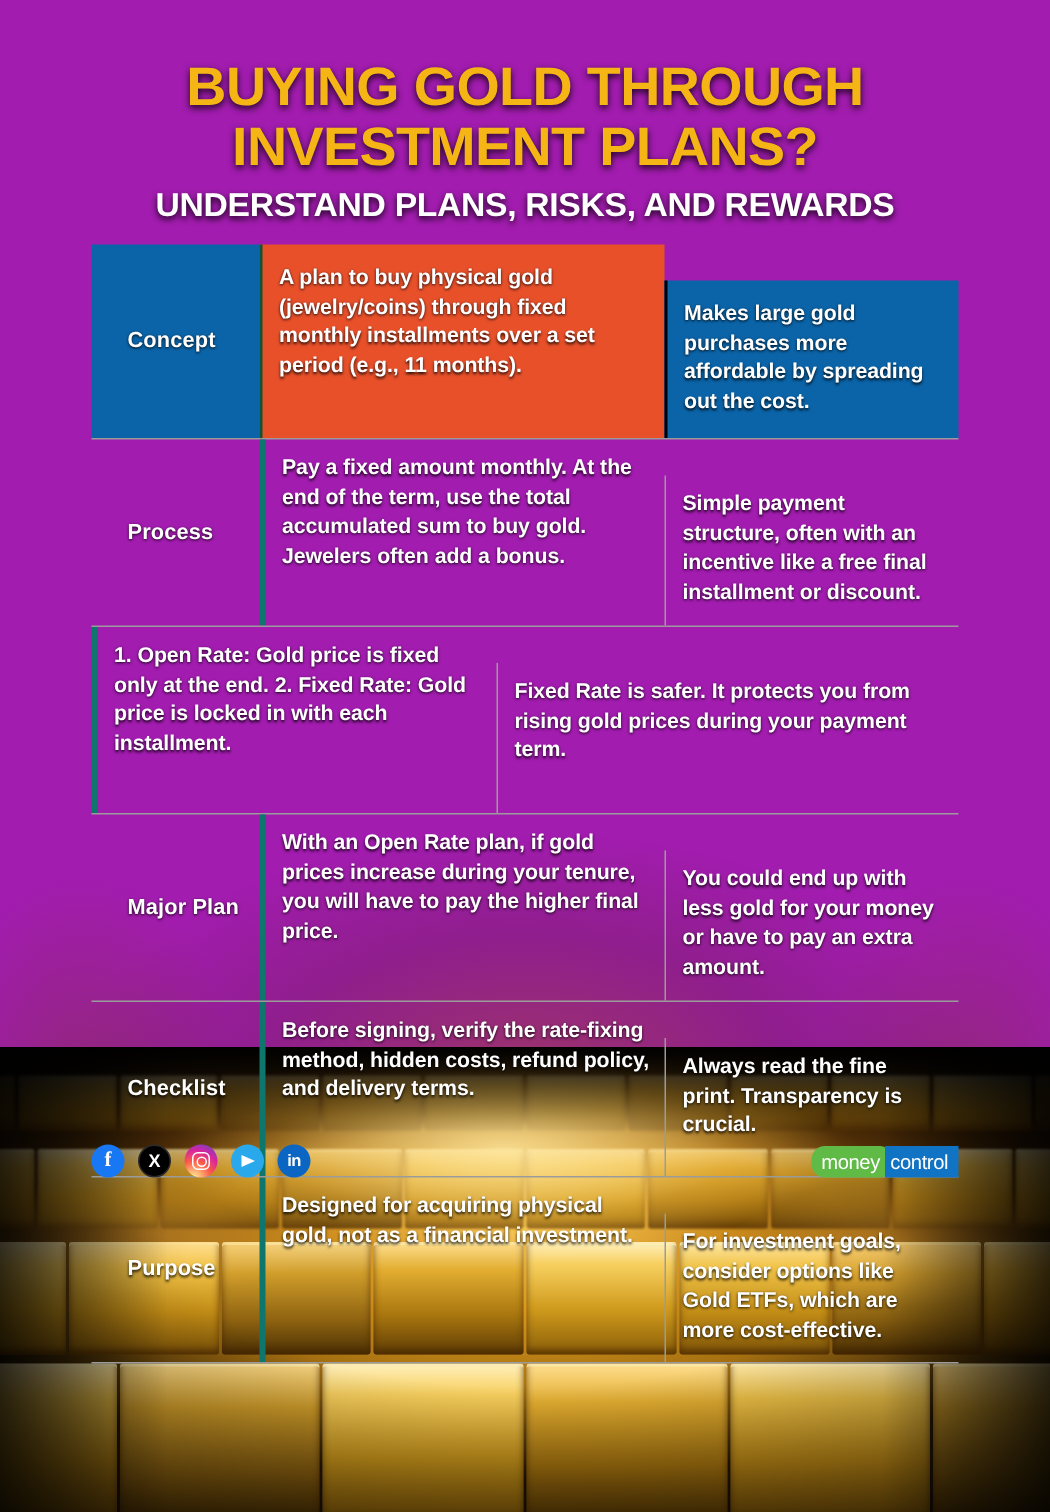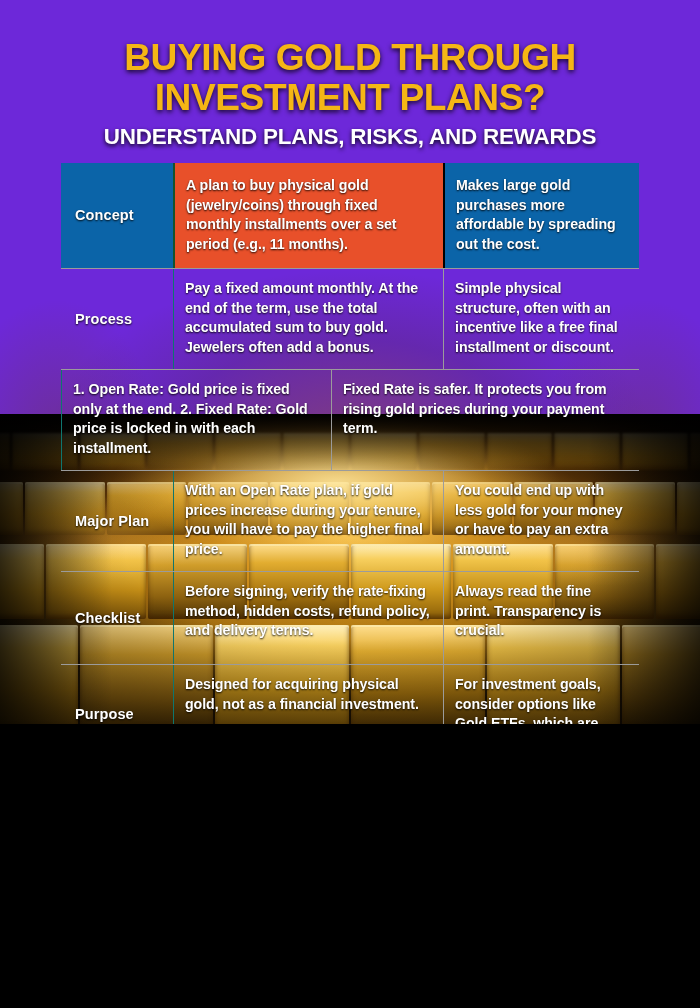--- a/index.html
+++ b/index.html
@@ -4,22 +4,22 @@
 <style>
   * { margin:0; padding:0; box-sizing:border-box; }
   html, body {
     width:700px; height:1008px;
     background:#000;
     font-family:"Liberation Sans", sans-serif;
     overflow:hidden;
   }
   .poster {
     position:relative;
-    width:700px; height:724px;
-    background:#6d28d9;
+    width:700px; height:1008px;
+    background:#a21caf;
     overflow:hidden;
   }
 
   
   .bg-photo {
     position:absolute;
     left:0; right:0; bottom:0;
     height:310px;
     overflow:hidden;
   }
@@ -98,40 +98,41 @@
     position:relative;
     padding:10px 9px 11px 11px;
     color:#ffffff;
   }
   .c-label {
     width:112px; flex:0 0 112px;
     display:flex; align-items:center;
     font-weight:700;
     font-size:14.5px;
     letter-spacing:0.1px;
-    padding-left:14px;
+    padding-left:24px;
     text-shadow:0 1px 2px rgba(0,0,0,0.9);
   }
   .c-mid {
     width:270px; flex:0 0 270px;
-    border-left:1px solid #0f766e;
+    border-left:4px solid #0f766e;
     font-weight:700;
     font-size:14.2px;
     line-height:19.5px;
     letter-spacing:-0.05px;
     text-shadow:0 1px 2px rgba(0,0,0,0.9);
   }
   .c-right {
     flex:1 1 auto;
     border-left:1px solid #9b9b9b;
     font-weight:700;
     font-size:14.2px;
     line-height:19.5px;
     letter-spacing:-0.05px;
     text-shadow:0 1px 2px rgba(0,0,0,0.9);
+    margin-top:24px;
   }
 
   
   .row.highlight { border-top:none; }
   .row.highlight .c-label { background:#0B64A8; border-left:none; }
   .row.highlight .c-mid { background:#E8502A; border-left:2px solid #14532d; }
   .row.highlight .c-right { background:#0B64A8; border-left:2px solid #000; }
   .row.highlight .cell { padding-top:13px; padding-bottom:14px; }
 
   .row.r-process .cell, .row.r-plan .cell, .row.r-risk .cell { min-height:100px; }
@@ -260,21 +261,21 @@
 
     <div class="row highlight">
       <div class="cell c-label">Concept</div>
       <div class="cell c-mid">A plan to buy physical gold (jewelry/coins) through fixed monthly installments over a set period (e.g., 11 months).</div>
       <div class="cell c-right">Makes large gold purchases more affordable by spreading out the cost.</div>
     </div>
 
     <div class="row r-process">
       <div class="cell c-label">Process</div>
       <div class="cell c-mid">Pay a fixed amount monthly. At the end of the term, use the total accumulated sum to buy gold. Jewelers often add a bonus.</div>
-      <div class="cell c-right">Simple physical structure, often with an incentive like a free final installment or discount.</div>
+      <div class="cell c-right">Simple payment structure, often with an incentive like a free final installment or discount.</div>
     </div>
 
     <div class="row r-plan">
       <div class="cell c-mid">1. Open Rate: Gold price is fixed only at the end. 2. Fixed Rate: Gold price is locked in with each installment.</div>
       <div class="cell c-right">Fixed Rate is safer. It protects you from rising gold prices during your payment term.</div>
     </div>
 
     <div class="row r-risk">
       <div class="cell c-label">Major Plan</div>
       <div class="cell c-mid">With an Open Rate plan, if gold prices increase during your tenure, you will have to pay the higher final price.</div>

